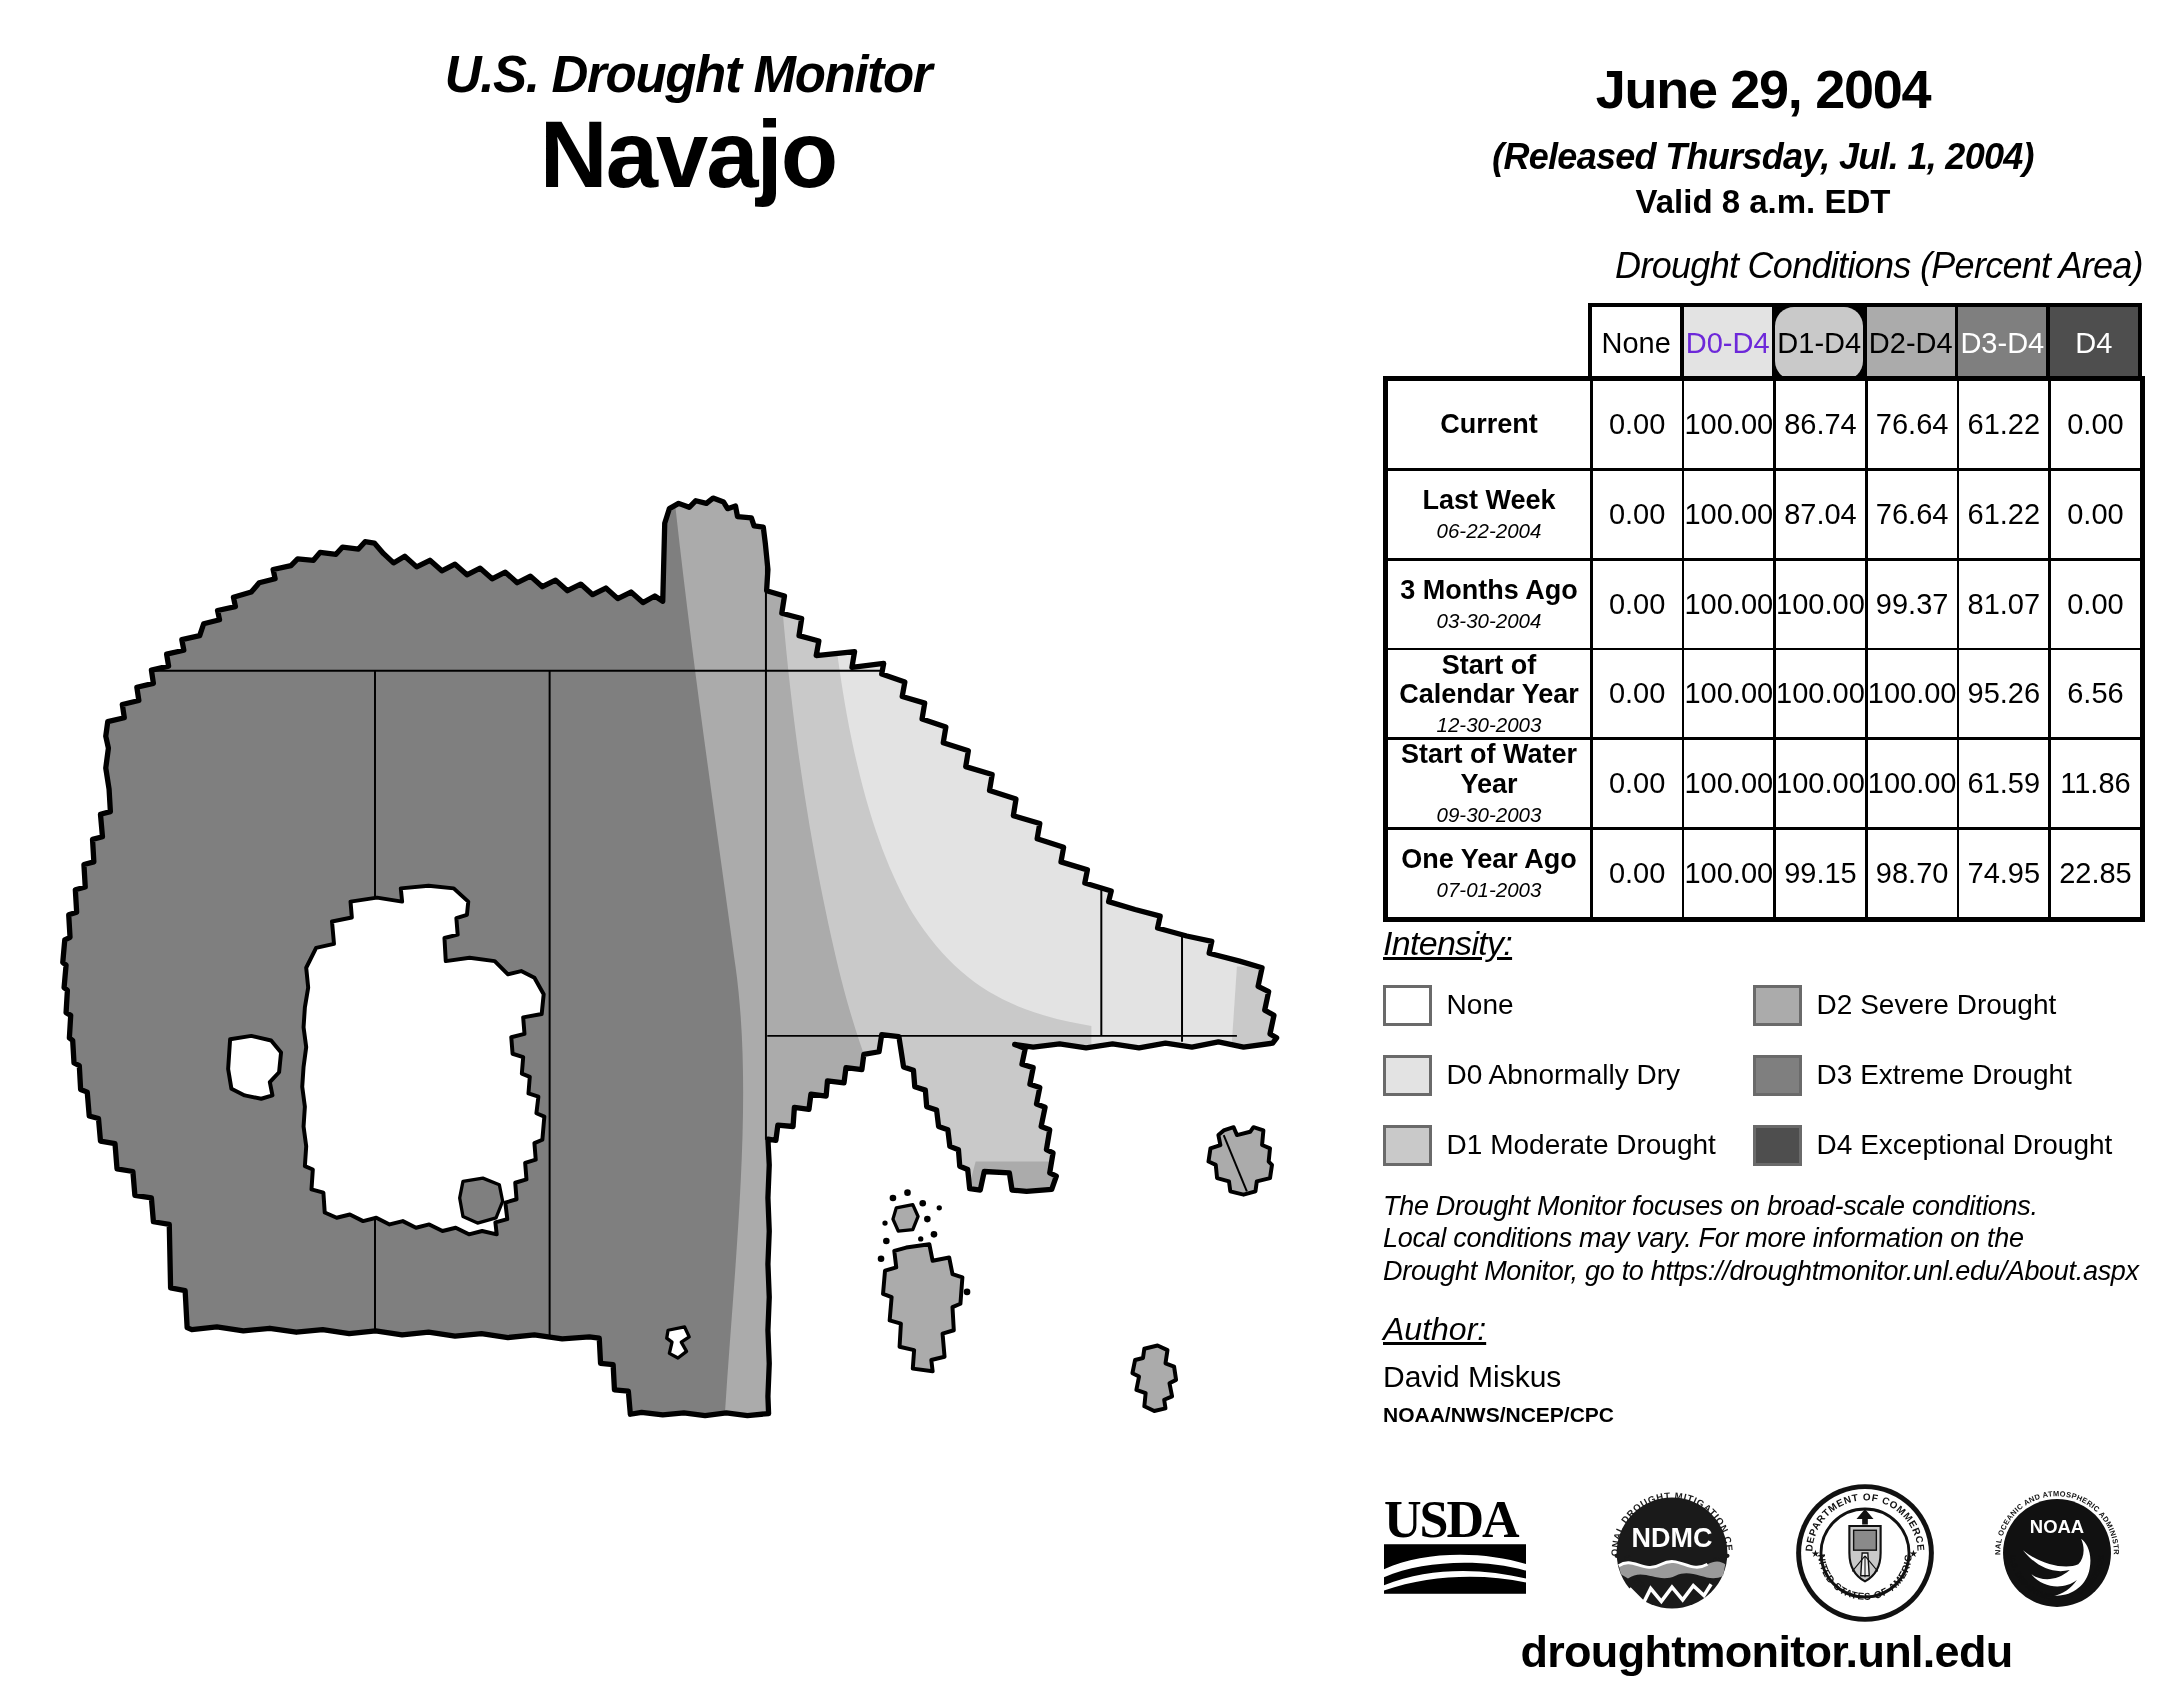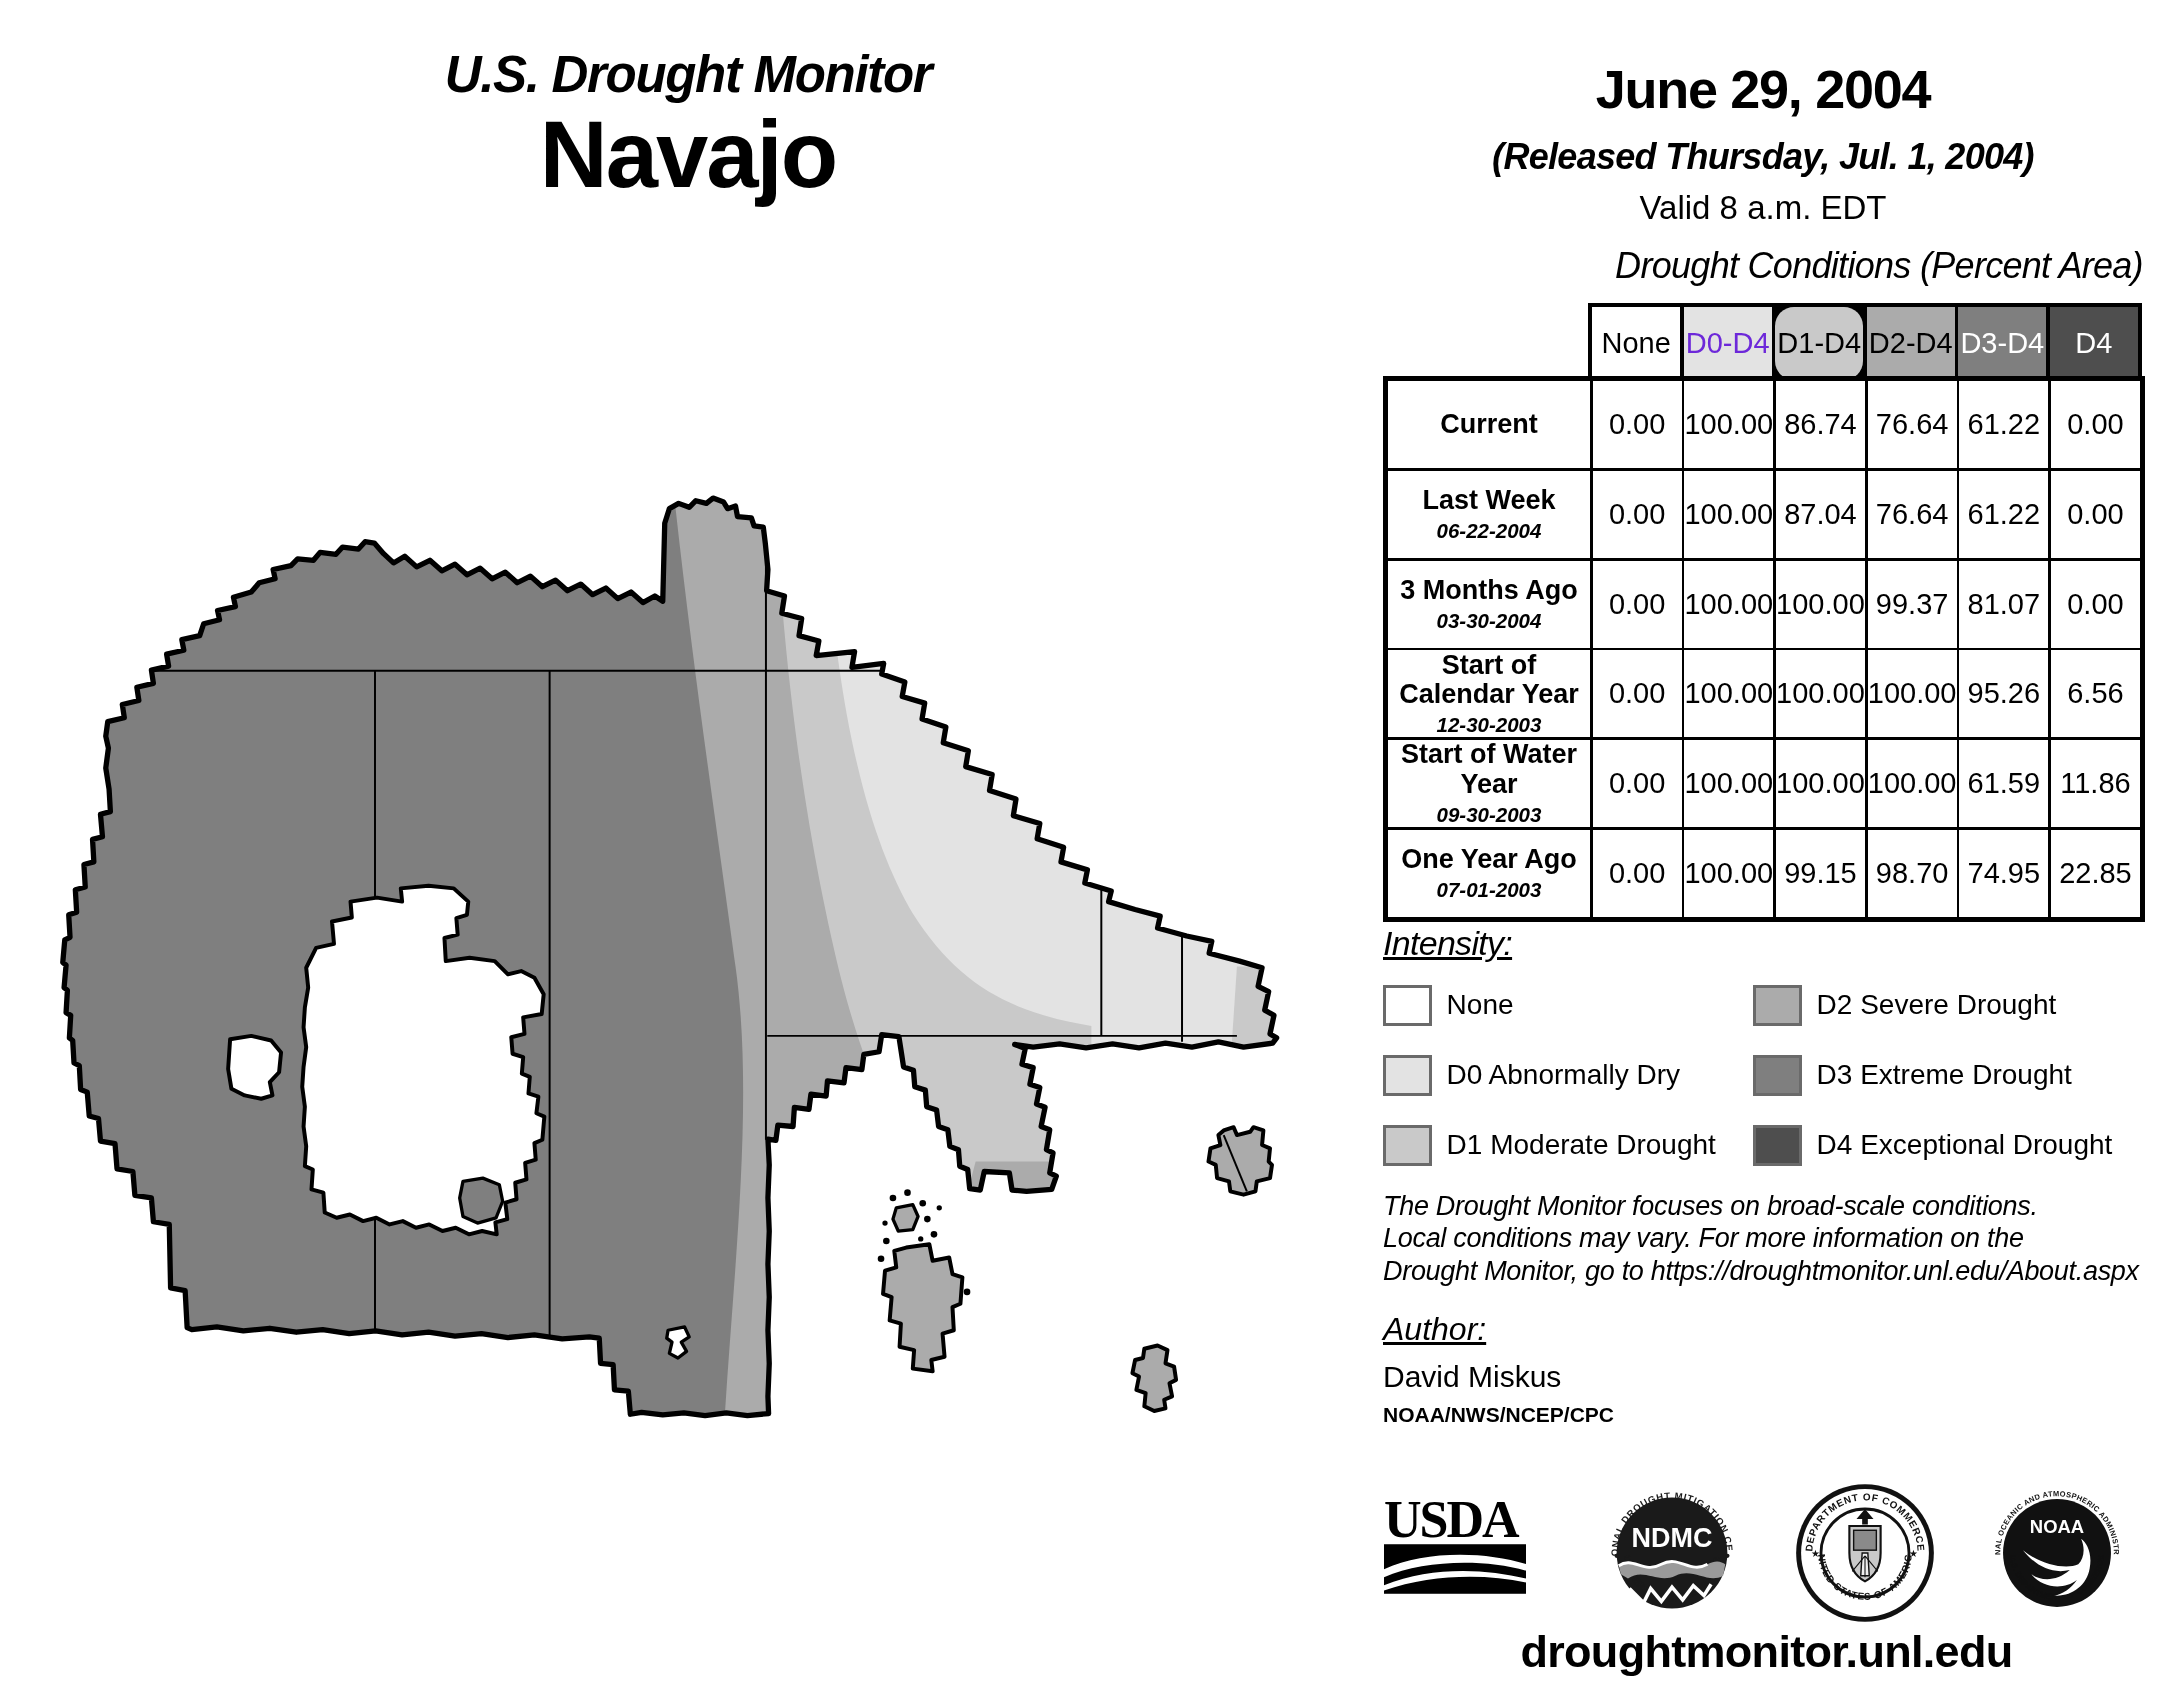--- a/index.html
+++ b/index.html
@@ -8,31 +8,31 @@
     font-family:"Liberation Sans",sans-serif;color:#000;overflow:hidden;
   }
   .abs{position:absolute;}
   
   .title-block{left:344px;top:45px;width:688px;text-align:center;}
   .main-title{font-size:51px;font-weight:bold;font-style:italic;letter-spacing:-1.3px;white-space:nowrap;}
   .region-title{font-size:94px;font-weight:bold;letter-spacing:-2px;margin-top:4px;line-height:1;}
   .date-block{left:1475px;top:58px;width:576px;text-align:center;}
   .date-main{font-size:54px;font-weight:bold;letter-spacing:-1.3px;}
   .date-released{font-size:36px;font-weight:bold;font-style:italic;margin-top:16px;letter-spacing:-0.7px;}
-  .date-valid{font-size:33px;font-weight:normal;margin-top:11px;}
+  .date-valid{font-size:33px;font-weight:bold;margin-top:5px;}
   .tbl-title{left:1601px;top:245px;width:556px;text-align:center;font-size:36px;font-style:italic;letter-spacing:-0.7px;white-space:nowrap;}
   
   .dm-header{left:1588px;top:303px;width:546px;height:73px;background:#000;border:4px solid #000;
     display:grid;grid-template-columns:repeat(6,1fr);gap:3.3px;}
   .dm-header .hcell{display:flex;align-items:center;justify-content:center;font-size:29px;}
   .dm-body{left:1383px;top:376px;width:752px;height:536px;background:#000;border:5.3px solid #000;
     display:grid;grid-template-columns:202px repeat(6,1fr);grid-auto-rows:1fr;gap:2.6px;}
   .dm-body .cell{background:#fff;display:flex;flex-direction:column;align-items:center;justify-content:center;text-align:center;}
   .rowlabel{font-weight:bold;font-size:27px;line-height:1.08;padding:0 4px;text-align:center;}
-  .rowdate{font-style:italic;font-size:20.5px;margin-top:4px;font-weight:bold;}
+  .rowdate{font-style:italic;font-size:20.5px;margin-top:4px;}
   .val{font-size:29px;}
   
   .intensity-title{left:1383px;top:924px;font-size:34px;font-style:italic;text-decoration:underline;letter-spacing:-0.7px;}
   .legend{left:1383px;top:970px;width:761px;display:grid;grid-template-columns:370px 390px;grid-template-rows:repeat(3,70px);}
   .legend-item{display:flex;align-items:center;}
   .swatch{width:49px;height:41px;border:3.3px solid #6a6a6a;box-sizing:border-box;flex:0 0 auto;}
   .legend-label{font-size:28px;padding-left:14.6px;white-space:nowrap;}
   
   .disclaimer{left:1383px;top:1190px;width:787px;font-size:27px;font-style:italic;line-height:1.2;white-space:pre-line;letter-spacing:-0.3px;}
   .author-title{left:1383px;top:1311px;font-size:32px;font-style:italic;text-decoration:underline;}

